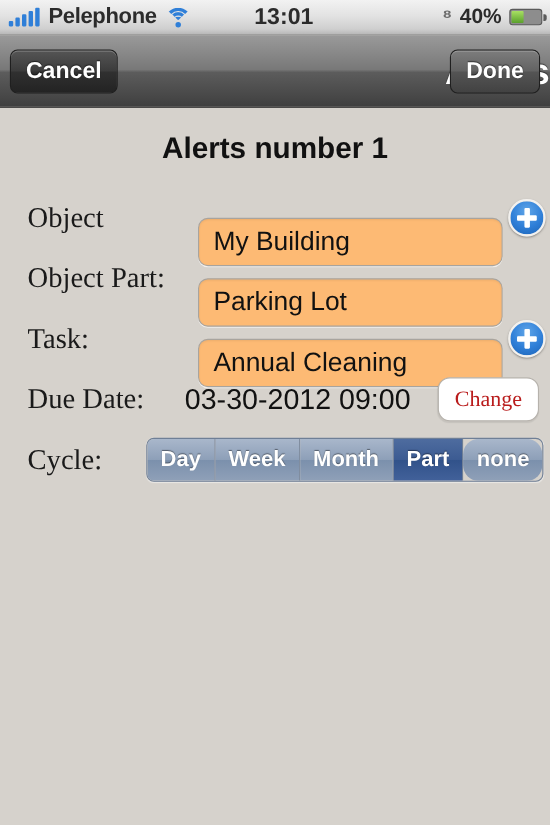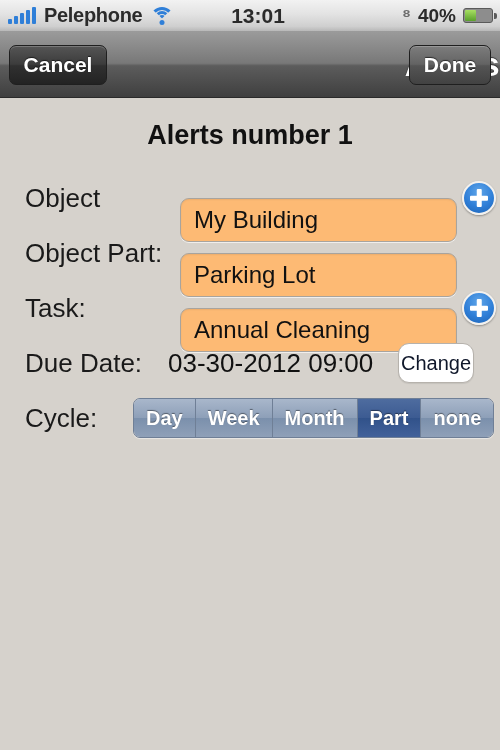--- a/index.html
+++ b/index.html
@@ -73,21 +73,21 @@
     background:linear-gradient(to bottom,#7d7d7d 0%,#636363 48%,#545454 52%,#424242 100%); }
 
   
   .content { position:absolute; left:0; top:98px; width:500px; height:652px; }
   .heading { text-align:center; font-size:27px; font-weight:bold; color:#111;
     margin-top:22px; }
 
   .row { position:absolute; left:0; width:500px; height:48px;
     display:flex; align-items:center; }
   .row .label { font-size:26px; color:#1a1a1a; white-space:nowrap; }
-  .lbl-col { position:absolute; left:25px; }
+  .lbl-col { position:absolute; left:25px;font-family:Liberation Serif, serif; }
 
   .field {
     position:absolute; left:180px; width:277px; height:44px;
     background:#fdba74; border:1px solid #a8a49e; border-radius:9px;
     box-shadow:inset 0 1px 2px rgba(0,0,0,.07), 0 1px 0 rgba(255,255,255,.65);
     display:flex; align-items:center; padding-left:13px;
     font-size:24px; color:#111;margin-top:44px;
   }
   .plus {
     position:absolute; left:462px; width:34px; height:34px; border-radius:50%;
@@ -95,43 +95,44 @@
     border:2.5px solid #f3f1ee;
     box-shadow:0 1px 2px rgba(0,0,0,.35);
     cursor:pointer;
   }
   .plus:before, .plus:after { content:""; position:absolute; background:#fff; border-radius:1px; }
   .plus:before { left:50%; top:50%; transform:translate(-50%,-50%); width:18px; height:4.5px; }
   .plus:after  { left:50%; top:50%; transform:translate(-50%,-50%); width:4.5px; height:18px; }
 
   .duedate-val { position:absolute; left:168px; font-size:26px; color:#111; }
   .change-btn {
-    position:absolute; left:398px; width:76px; height:40px;
+    position:absolute; left:398px; width:92px; height:40px;
     background:#ffffff; border:1px solid #b6b2ac; border-radius:11px;
     display:flex; align-items:center; justify-content:center;
-    font-size:20px; color:#0f172a; cursor:pointer;
+    font-size:20px; color:#b91c1c; cursor:pointer;
     box-shadow:0 1px 1px rgba(0,0,0,.08);
+    font-family:Liberation Serif, serif;
   }
 
   
   .segmented {
     position:absolute; left:133px; display:flex; height:40px;
     border:1px solid #6f7f96; border-radius:7px; overflow:hidden;
     box-shadow:0 1px 1px rgba(255,255,255,.5);
   }
   .seg {
     display:flex; align-items:center; justify-content:center;
     padding:0 12px; height:100%;
     font-size:20px; font-weight:bold; color:#ffffff;
     text-shadow:0 -1px 1px rgba(0,0,0,.45);
     background:linear-gradient(to bottom,#a9b7cb 0%,#8d9fb8 50%,#7b90ac 51%,#8fa0b8 100%);
     border-right:1px solid #6f7f96;
     cursor:pointer;
   }
-  .seg:last-child { border-right:none; }
+  .seg:last-child { border-right:none;border-radius:14px; }
   .seg.selected {
     background:linear-gradient(to bottom,#4b689c 0%,#395campaign 0%,#3c5b92 50%,#31528a 51%,#42619a 100%);
     background:linear-gradient(to bottom,#4e6c9f 0%,#3c5b92 50%,#31528a 51%,#42619a 100%);
   }
 </style>
 </head>
 <body>
 
 <div class="phone">
 

